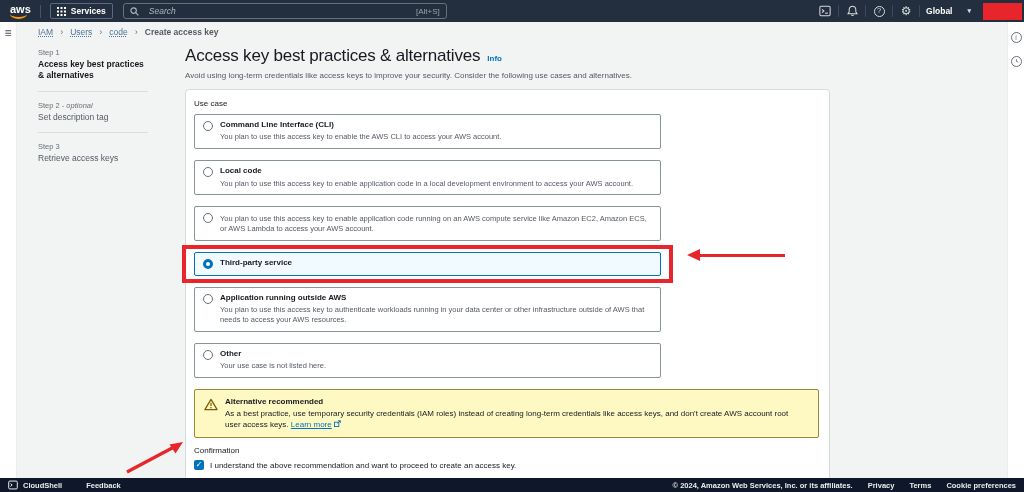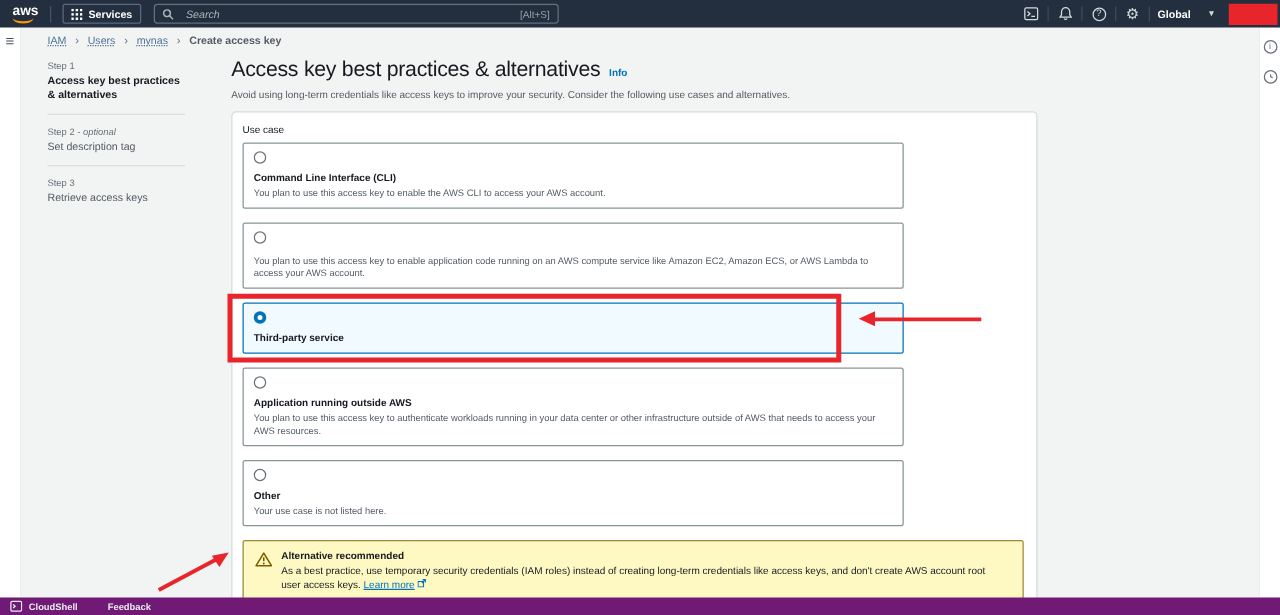--- a/index.html
+++ b/index.html
@@ -57,22 +57,22 @@
   .content { position:absolute; top:46px; left:185px; width:645px; }
   .h1-row { display:flex; align-items:baseline; gap:7px; }
   h1 { font-size:17px; font-weight:400; color:#16191f; letter-spacing:-0.2px; }
   .info-link { font-size:8px; font-weight:bold; color:#0073bb; cursor:pointer; }
   .subtitle { margin-top:5px; font-size:8px; color:#545b64; }
 
   .card { margin-top:9px; background:#fff; border:1px solid #d5dbdb; border-radius:4px; padding:9px 10px 10px 8px; }
   .field-label { font-size:8px; color:#16191f; margin-bottom:6px; }
 
   .tile-wrap { position:relative; width:467px; margin-bottom:11px; }
-  .tile { width:529px; border:1px solid #879596; border-radius:2px; background:#fff;
-          display:flex; gap:7px; padding:5px 9px 6px 8px; cursor:pointer;flex-direction:column; }
+  .tile { width:467px; border:1px solid #879596; border-radius:2px; background:#fff;
+          display:flex; gap:7px; padding:5px 9px 6px 8px; cursor:pointer; }
   .tile.selected { background:#f1faff; border-color:#0073bb; }
   .radio { width:10px; height:10px; border:1px solid #687078; border-radius:50%; background:#fff; flex:none; margin-top:1px; }
   .tile.selected .radio { border:3px solid #0073bb; }
   .tile-title { font-size:8px; font-weight:bold; color:#16191f; line-height:1.3; }
   .tile-desc { font-size:7.5px; color:#545b64; line-height:1.3; margin-top:2px; }
 
   .annotation-rect { position:absolute; left:-12px; right:-12px; top:-7px; bottom:-7px;
                      border:4px solid #e8252a; pointer-events:none; z-index:40; }
 
   .warning { display:flex; gap:7px; background:#fef9c3; border:1px solid #9a8937; border-radius:2px;
@@ -81,21 +81,21 @@
   .warn-text { font-size:8px; color:#16191f; line-height:1.4; margin-top:2px; max-width:580px; }
   .learn-link { color:#0073bb; text-decoration:underline; cursor:pointer; }
 
   .confirm-label { margin-top:8px; font-size:8px; color:#16191f; }
   .confirm-row { margin-top:5px; display:flex; align-items:center; gap:6px; }
   .checkbox { width:10px; height:10px; background:#0073bb; border-radius:2px; color:#fff; font-size:8px;
               line-height:10px; text-align:center; flex:none; cursor:pointer; }
   .confirm-text { font-size:8px; color:#16191f; }
 
   
-  .footer { position:absolute; bottom:0; left:0; width:1024px; height:14px; background:#701a75; z-index:70;
+  .footer { position:absolute; bottom:0; left:0; width:1024px; height:14px; background:#0f172a; z-index:70;
             display:flex; align-items:center; font-size:7.5px; font-weight:bold; color:#eaeded; padding:0 8px; }
   .footer .group-left { display:flex; align-items:center; gap:5px; }
   .footer .feedback { margin-left:24px; cursor:pointer; }
   .footer .group-right { margin-left:auto; display:flex; align-items:center; gap:15px; }
   .footer .link { cursor:pointer; }
 
   
   .arrow-h { position:absolute; left:687px; top:249px; width:98px; height:13px; z-index:50; pointer-events:none; }
   .arrow-h .shaft { position:absolute; left:10px; right:0; top:5px; height:3px; background:#e8252a; }
   .arrow-h .head { position:absolute; left:0; top:0; width:0; height:0;
@@ -177,21 +177,21 @@
         <line x1="4" y1="4" x2="6" y2="4.8" stroke="#687078" stroke-width="1"></line>
       </svg>
     </div>
   </div>
 
   <nav class="breadcrumb">
     <span class="crumb-link">IAM</span>
     <span class="crumb-sep">›</span>
     <span class="crumb-link">Users</span>
     <span class="crumb-sep">›</span>
-    <span class="crumb-link">mynas</span>
+    <span class="crumb-link">code</span>
     <span class="crumb-sep">›</span>
     <span class="crumb-current">Create access key</span>
   </nav>
 
   <aside class="steps">
     <div class="step-num">
       <span>Step 1</span> <span class="opt"></span>
     </div>
     <div class="step-title active">Access key best practices &amp; alternatives</div>
     <hr class="step-divider">
@@ -219,20 +219,29 @@
       <div class="tile-wrap">
         <div class="tile">
           <span class="radio"></span>
           <div>
             <div class="tile-title">Command Line Interface (CLI)</div>
             <div class="tile-desc">You plan to use this access key to enable the AWS CLI to access your AWS account.</div>
           </div>
         </div>
       </div>
 
+      <div class="tile-wrap">
+        <div class="tile">
+          <span class="radio"></span>
+          <div>
+            <div class="tile-title">Local code</div>
+            <div class="tile-desc">You plan to use this access key to enable application code in a local development environment to access your AWS account.</div>
+          </div>
+        </div>
+      </div>
 
       <div class="tile-wrap">
         <div class="tile">
           <span class="radio"></span>
           <div>
             <div class="tile-desc">You plan to use this access key to enable application code running on an AWS compute service like Amazon EC2, Amazon ECS, or AWS Lambda to access your AWS account.</div>
           </div>
         </div>
       </div>
 
@@ -296,20 +305,26 @@
 
   <footer class="footer">
     <div class="group-left">
       <svg width="10" height="10" viewBox="0 0 14 14">
         <rect x="1" y="1.5" width="12" height="11" rx="1.5" fill="none" stroke="#eaeded" stroke-width="1.4"></rect>
         <path d="M3.5 5l2.3 2L3.5 9" fill="none" stroke="#eaeded" stroke-width="1.4"></path>
       </svg>
       <span>CloudShell</span>
     </div>
     <span class="feedback">Feedback</span>
+    <div class="group-right">
+      <span>© 2024, Amazon Web Services, Inc. or its affiliates.</span>
+      <span class="link">Privacy</span>
+      <span class="link">Terms</span>
+      <span class="link">Cookie preferences</span>
+    </div>
   </footer>
 
   <div class="arrow-h">
     <div class="shaft"></div>
     <div class="head"></div>
   </div>
   <svg class="arrow-d" width="62" height="38" viewBox="0 0 62 38">
     <line x1="2" y1="35" x2="49" y2="10" stroke="#e8252a" stroke-width="3.2"></line>
     <polygon points="58,5 44.5,7.5 50.5,16.5" fill="#e8252a"></polygon>
   </svg>

